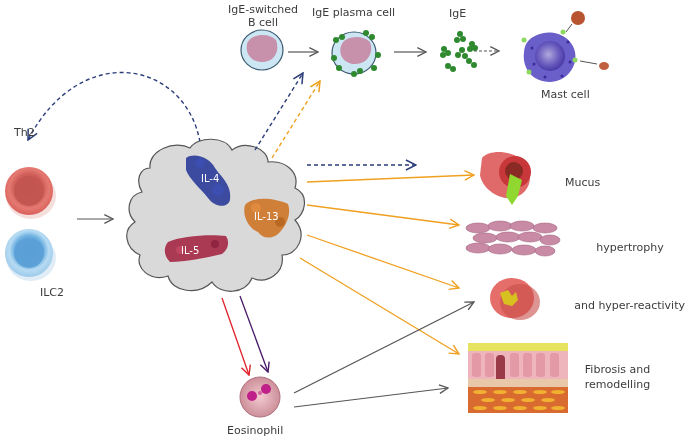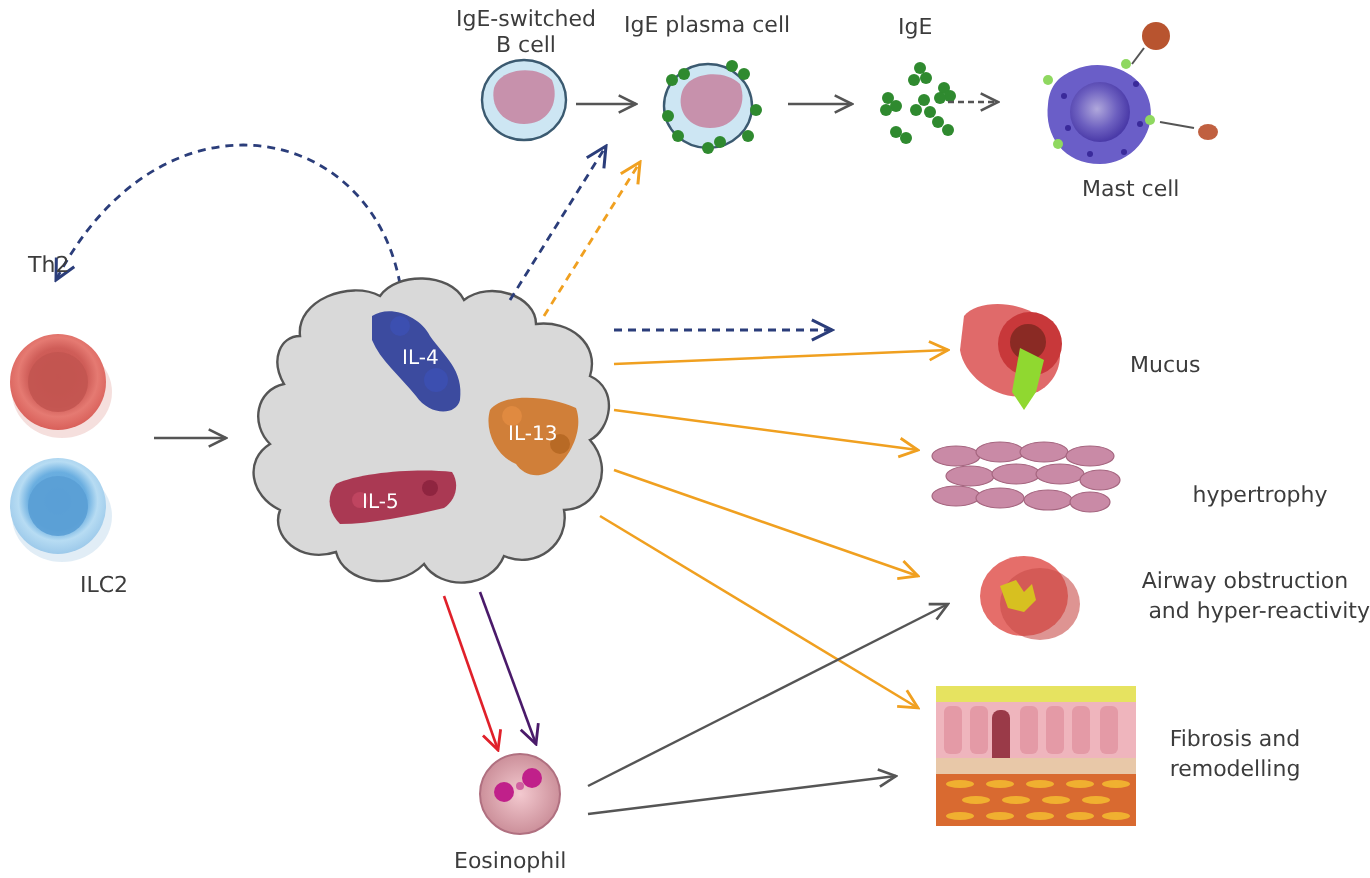--- a/index.html
+++ b/index.html
@@ -249,17 +249,16 @@
 <div class="lbl" style="left:228px; top:3px; width:70px;text-align:right;">IgE-switched</div>
 <div class="lbl" style="left:228px; top:16px; width:70px;">B cell</div>
 <div class="lbl" style="left:312px; top:6px;">IgE plasma cell</div>
 <div class="lbl" style="left:449px; top:7px;">IgE</div>
 <div class="lbl" style="left:541px; top:88px;">Mast cell</div>
 
 <div class="lbl" style="left:227px; top:424px;">Eosinophil</div>
 
 <div class="lbl left" style="left:565px; top:176px;">Mucus</div>
 <div class="lbl" style="left:575px; top:241px; width:110px;">hypertrophy</div>
-<div class="lbl" style="left:560px; top:284px; width:125px;">Airway obstruction</div>
 <div class="lbl" style="left:560px; top:299px; width:125px;text-align:right;">and hyper-reactivity</div>
 <div class="lbl" style="left:575px; top:363px; width:85px;">Fibrosis and</div>
 <div class="lbl" style="left:575px; top:378px; width:85px;">remodelling</div>
 </div>
 
 </body></html>

